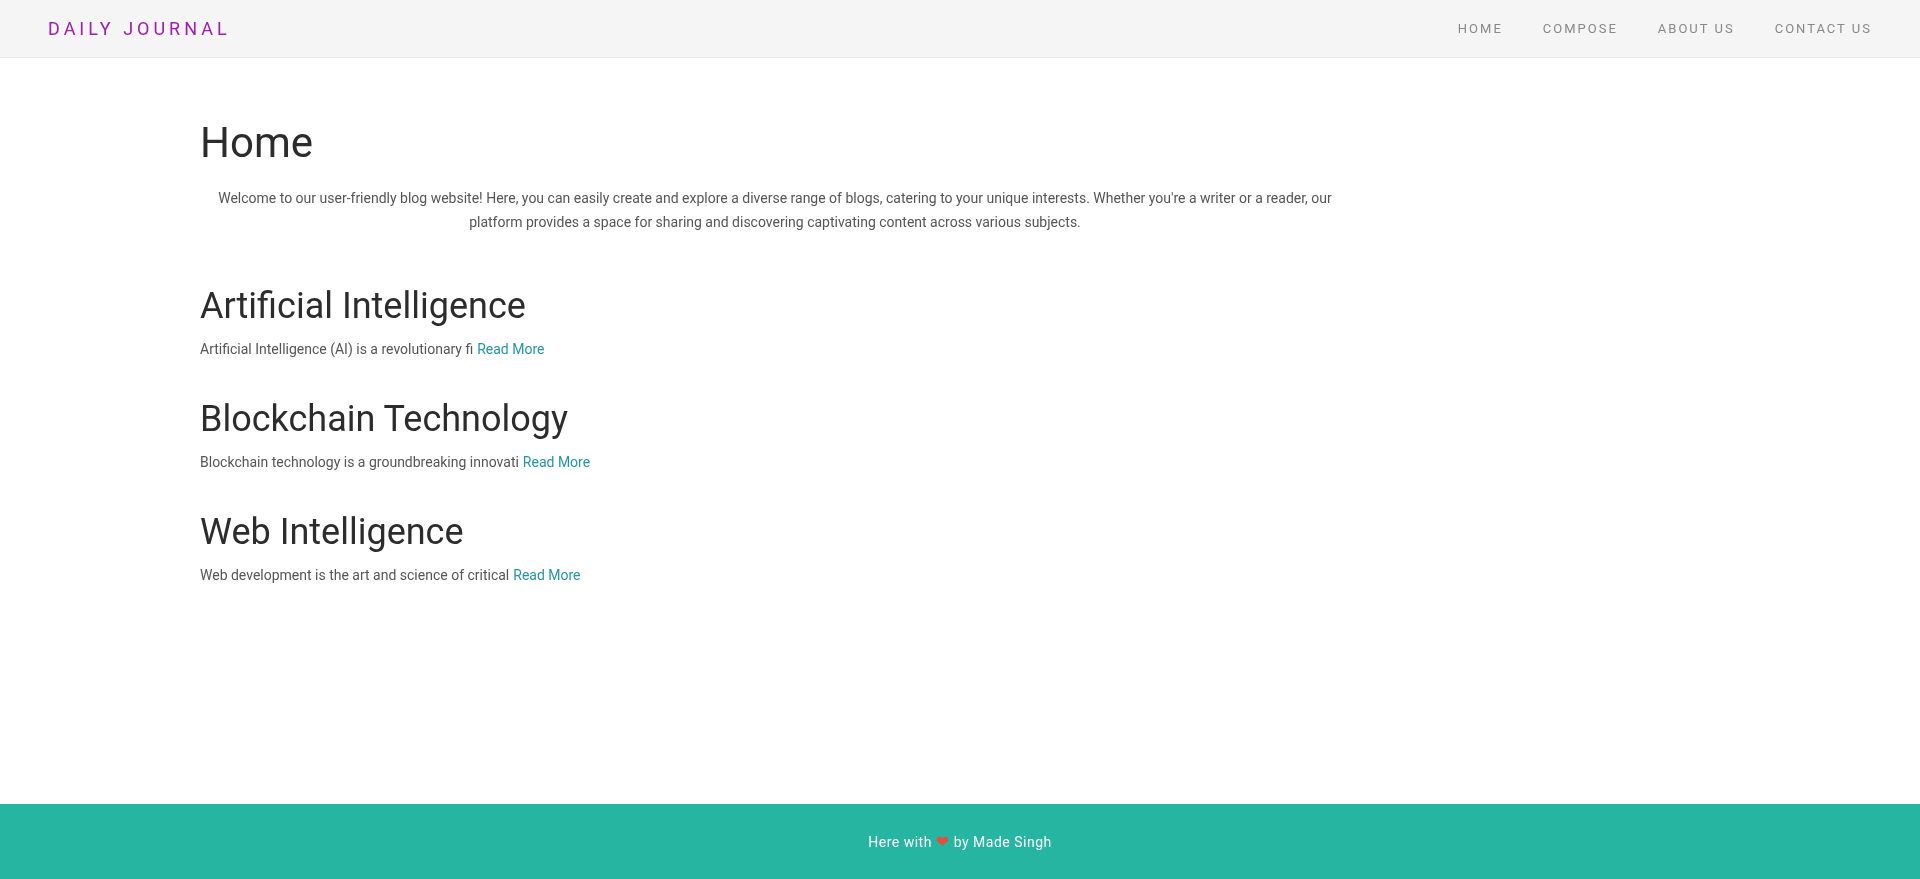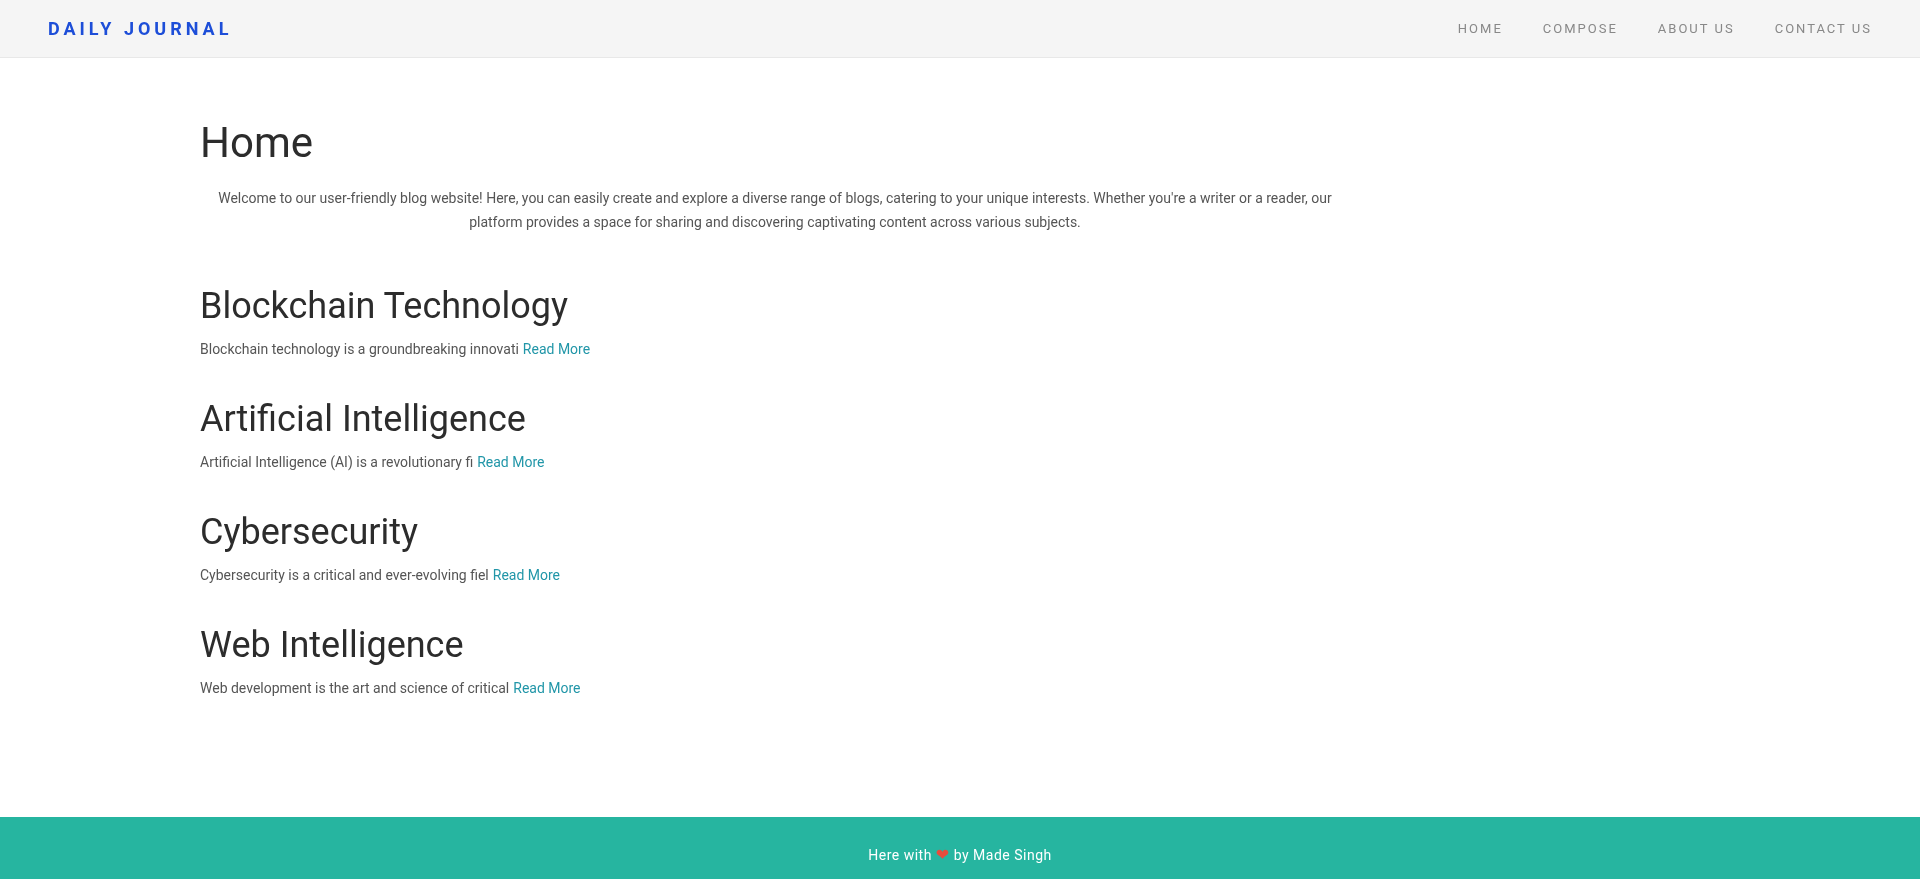--- a/index.html
+++ b/index.html
@@ -22,22 +22,22 @@
       padding: 18px 48px;
       display: flex;
       align-items: center;
       justify-content: space-between;
       border-bottom: 1px solid #e8e8e8;
     }
 
     .brand {
       font-size: 18px;
       letter-spacing: 4px;
-      color: #1d4ed8;
-      font-weight: 700;
+      color: #a21caf;
+      font-weight: 400;
       text-transform: uppercase;
     }
 
     nav {
       display: flex;
       gap: 40px;
     }
 
     nav a {
       text-decoration: none;
@@ -126,42 +126,35 @@
     <a>CONTACT US</a>
   </nav>
 </header>
 
 <main>
   <h1 class="page-title">Home</h1>
 
   <p class="intro-text">Welcome to our user-friendly blog website! Here, you can easily create and explore a diverse range of blogs, catering to your unique interests. Whether you're a writer or a reader, our platform provides a space for sharing and discovering captivating content across various subjects.</p>
 
   <div class="blog-section">
-    <h2 class="blog-title">Blockchain Technology</h2>
-    <div>
-      <span class="blog-excerpt">Blockchain technology is a groundbreaking innovati</span>
-      <a class="read-more-link">Read More</a>
-    </div>
-  </div>
-
-  <div class="blog-section">
     <h2 class="blog-title">Artificial Intelligence</h2>
     <div>
       <span class="blog-excerpt">Artificial Intelligence (AI) is a revolutionary fi</span>
       <a class="read-more-link">Read More</a>
     </div>
   </div>
 
   <div class="blog-section">
-    <h2 class="blog-title">Cybersecurity</h2>
+    <h2 class="blog-title">Blockchain Technology</h2>
     <div>
-      <span class="blog-excerpt">Cybersecurity is a critical and ever-evolving fiel</span>
+      <span class="blog-excerpt">Blockchain technology is a groundbreaking innovati</span>
       <a class="read-more-link">Read More</a>
     </div>
   </div>
+
 
   <div class="blog-section">
     <h2 class="blog-title">Web Intelligence</h2>
     <div>
       <span class="blog-excerpt">Web development is the art and science of critical</span>
       <a class="read-more-link">Read More</a>
     </div>
   </div>
 </main>
 

